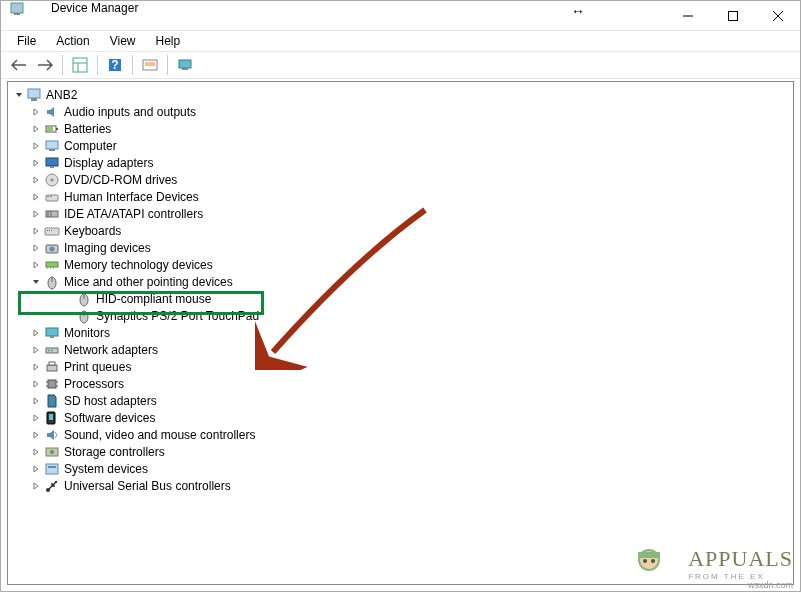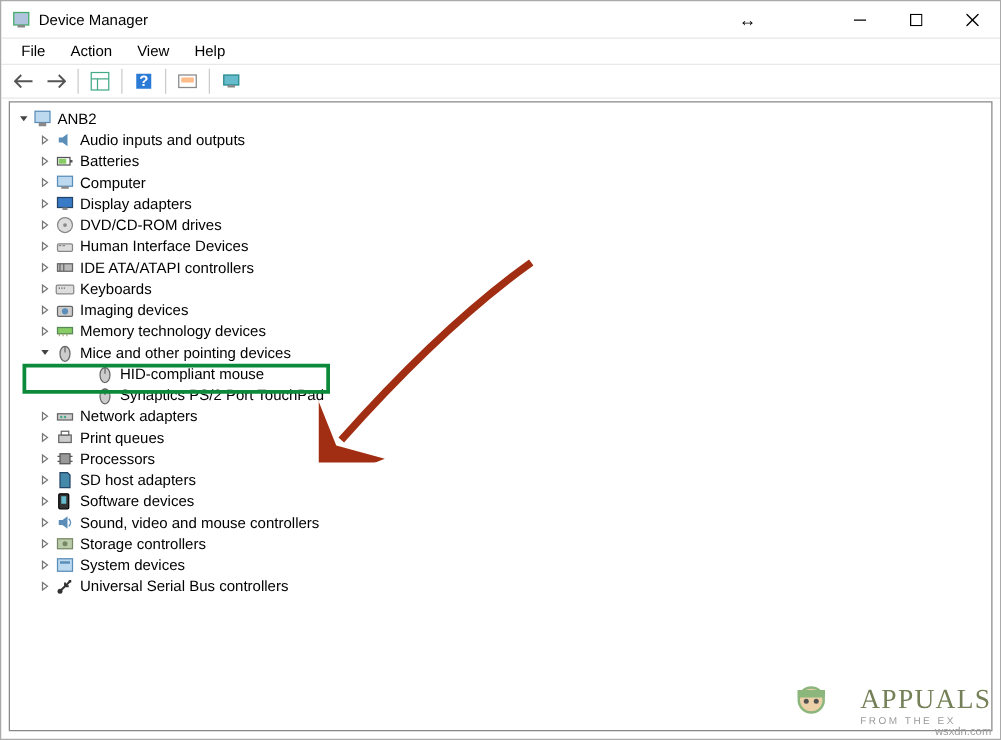--- a/index.html
+++ b/index.html
@@ -1,21 +1,21 @@
 <!DOCTYPE html>
 <html><head>
 <meta charset="utf-8">
 <style>
 * { margin: 0; padding: 0; box-sizing: border-box; font-family: "Segoe UI", Tahoma, sans-serif; font-size: 12px; }
 body { background: #fff; width: 801px; height: 592px; position: relative; overflow: hidden; }
 
 .window { width: 801px; height: 592px; border: 1px solid #aaa; background: #fff; display: flex; flex-direction: column; }
 
 
-.titlebar { height: 30px; display: flex; align-items: center; padding-left: 8px; border-bottom: 1px solid #e8e8e8; }
+.titlebar { height: 30px; display: flex; padding-left: 8px; border-bottom: 1px solid #e8e8e8; gap: 20px; }
 .titlebar .app-icon { width: 16px; height: 16px; margin-right: 6px; }
 .titlebar .title { flex: 0 0 auto; color: #000; font-size: 12px; }
 .titlebar .spacer { flex: 1; }
 .titlebar .resize-glyph { font-size: 14px; margin-right: 60px; }
 .titlebar .win-buttons { display: flex; }
 .titlebar .win-btn { width: 45px; height: 29px; display: flex; align-items: center; justify-content: center; }
 .titlebar .win-btn svg { width: 10px; height: 10px; }
 
 
 .menubar { height: 20px; display: flex; align-items: center; padding-left: 8px; gap: 4px; }
@@ -334,20 +334,34 @@
           <span class="label">Synaptics PS/2 Port TouchPad</span>
         </li>
         <li class="tree-row indent-1">
           <span class="toggle">
             <svg width="10" height="10" viewBox="0 0 10 10">
               <path d="M3 2 L7 5 L3 8 Z" fill="none" stroke="#777" stroke-width="1"></path>
             </svg>
           </span>
           <span class="icon">
             <svg width="16" height="16" viewBox="0 0 16 16">
+              <rect x="2" y="3" width="12" height="8" fill="#6bc" stroke="#288"></rect>
+              <rect x="6" y="11" width="4" height="2" fill="#888"></rect>
+            </svg>
+          </span>
+          <span class="label">Monitors</span>
+        </li>
+        <li class="tree-row indent-1">
+          <span class="toggle">
+            <svg width="10" height="10" viewBox="0 0 10 10">
+              <path d="M3 2 L7 5 L3 8 Z" fill="none" stroke="#777" stroke-width="1"></path>
+            </svg>
+          </span>
+          <span class="icon">
+            <svg width="16" height="16" viewBox="0 0 16 16">
               <rect x="2" y="6" width="12" height="5" fill="#ccc" stroke="#666"></rect>
               <circle cx="5" cy="8.5" r="1" fill="#4a8"></circle>
               <circle cx="8" cy="8.5" r="1" fill="#4a8"></circle>
             </svg>
           </span>
           <span class="label">Network adapters</span>
         </li>
         <li class="tree-row indent-1">
           <span class="toggle">
             <svg width="10" height="10" viewBox="0 0 10 10">

